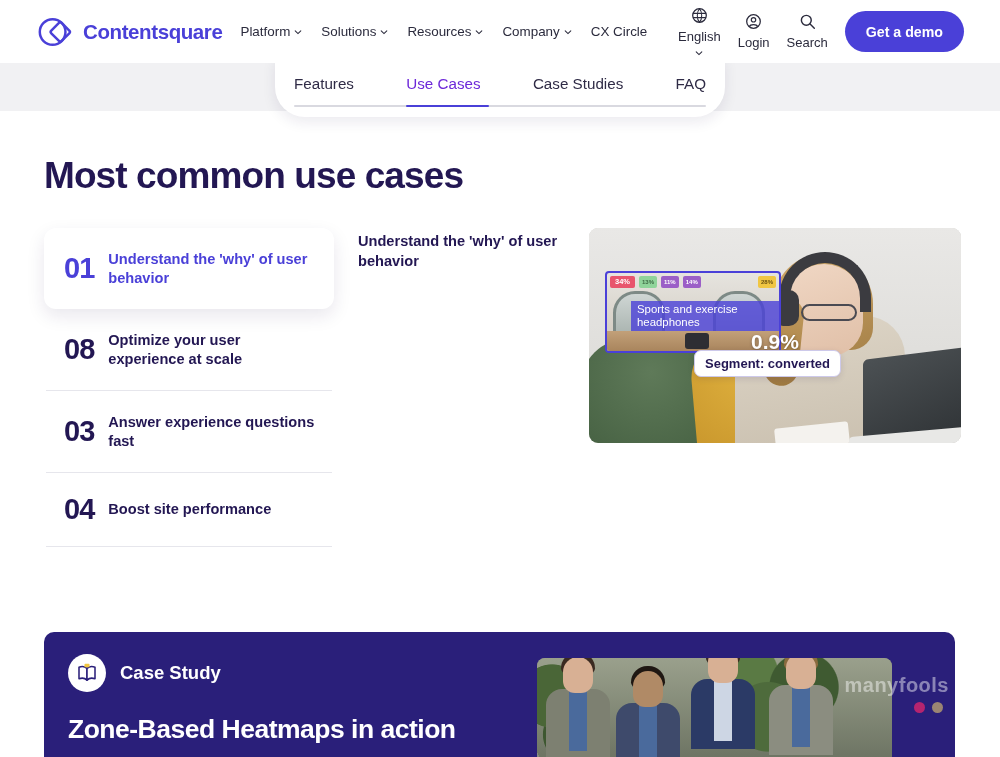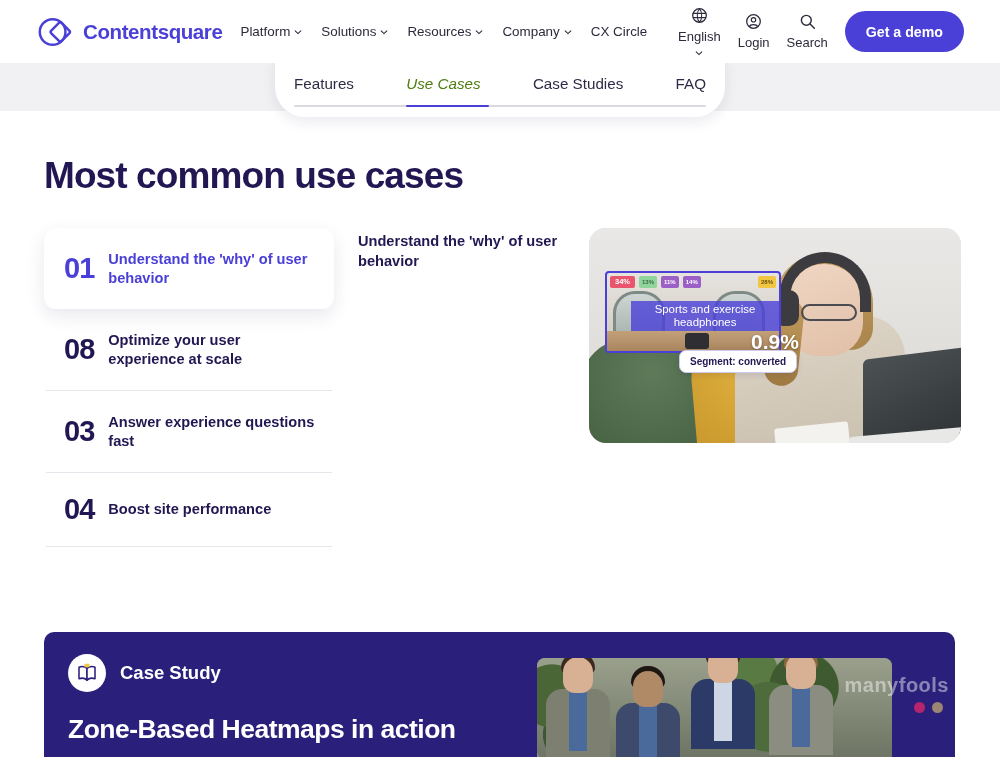--- a/index.html
+++ b/index.html
@@ -55,21 +55,21 @@
     width: 450px; height: 60px;
     background: #ffffff; border-radius: 0 0 30px 30px;
     box-shadow: 0 5px 14px rgba(35,23,83,0.09);
     display: flex; align-items: flex-start; justify-content: space-between;
     padding: 18px 19px 0 19px;
   }
   .tab {
     position: relative; font-size: 15.2px; color: #2f2b46;
     cursor: pointer; padding-bottom: 13px; white-space: nowrap;
   }
-  .tab.active { color: #4d7c0f; font-weight: 400; font-style: italic; }
+  .tab.active { color: #6d28d9; font-weight: 400; }
   .tabline {
     position: absolute; left: 19px; right: 19px; bottom: 10px;
     height: 2px; background: #d9d9e0; border-radius: 2px;
   }
   .tabline-active {
     position: absolute; bottom: 10px; height: 2.5px;
     background: #4a40d8; border-radius: 2px;
   }
 
   
@@ -112,21 +112,21 @@
     font-size: 14.6px; font-weight: 700; line-height: 1.36;
     color: #231753; margin-bottom: 22px;
   }
   .desc-body {
     font-size: 14.6px; line-height: 1.56; color: #3a3550;
   }
 
   
   .visual {
     width: 372px; height: 215px; flex: none; margin-left: 31px;
-    border-radius: 17px; overflow: hidden; position: relative;
+    border-radius: 9px; overflow: hidden; position: relative;
     background: #cfcec9;
   }
   .room {
     position: absolute; inset: 0;
     background:
       linear-gradient(180deg,#e4e3e0 0%, #dedcd8 55%, #d7d5d0 100%);
   }
   .wall {
     position:absolute; left:0; top:0; right:0; height:62%;
     background: linear-gradient(180deg,#e9e8e6,#dfdedb);
@@ -224,32 +224,32 @@
   }
   .chip.red { background: #e8556d; font-size: 7.5px; padding: 0 5px; }
   .chip.green { background: #8fd49a; color: #3f6b46; }
   .chip.purple { background: #9b5fc7; }
   .chip.yellow { background: #f0c642; color: #6b5312; margin-left: auto; }
 
   .hm-banner {
     position: absolute; left: 24px; top: 28px; width: 148px; height: 30px;
     background: rgba(74,64,216,0.80);
     display: flex; align-items: center; justify-content: center;
-    text-align: center; color: #fff; font-size: 11.4px; line-height: 1.18;
+    color: #fff; font-size: 11.4px; line-height: 1.18;
     padding: 0 6px;
   }
   .hm-pct {
     position: absolute; left: 50%; top: 102px; transform: translateX(-50%);
     font-size: 21px; font-weight: 700; color: #ffffff;
     text-shadow: 0 1px 3px rgba(0,0,0,0.35); white-space: nowrap;
   }
   .segment-badge {
-    position: absolute; left: 90px; top: 122px;
+    position: absolute; left: 105px; top: 122px;
     background: #ffffff; border: 1.4px solid #cdc9ea; border-radius: 7px;
-    padding: 5px 10px; font-size: 10px; font-weight: 700; color: #231753;
+    padding: 5px 10px; font-size: 13px; font-weight: 700; color: #231753;
     box-shadow: 0 2px 6px rgba(35,23,83,0.12); white-space: nowrap;
   }
 
   
   .case-card {
     position: absolute; left: 44px; top: 632px; width: 911px; height: 125px;
     background: #2a1f7a; border-radius: 10px 10px 0 0; overflow: hidden;
   }
   .case-left { position: absolute; left: 24px; top: 22px; width: 470px; }
   .case-tag { display: flex; align-items: center; gap: 14px; }

